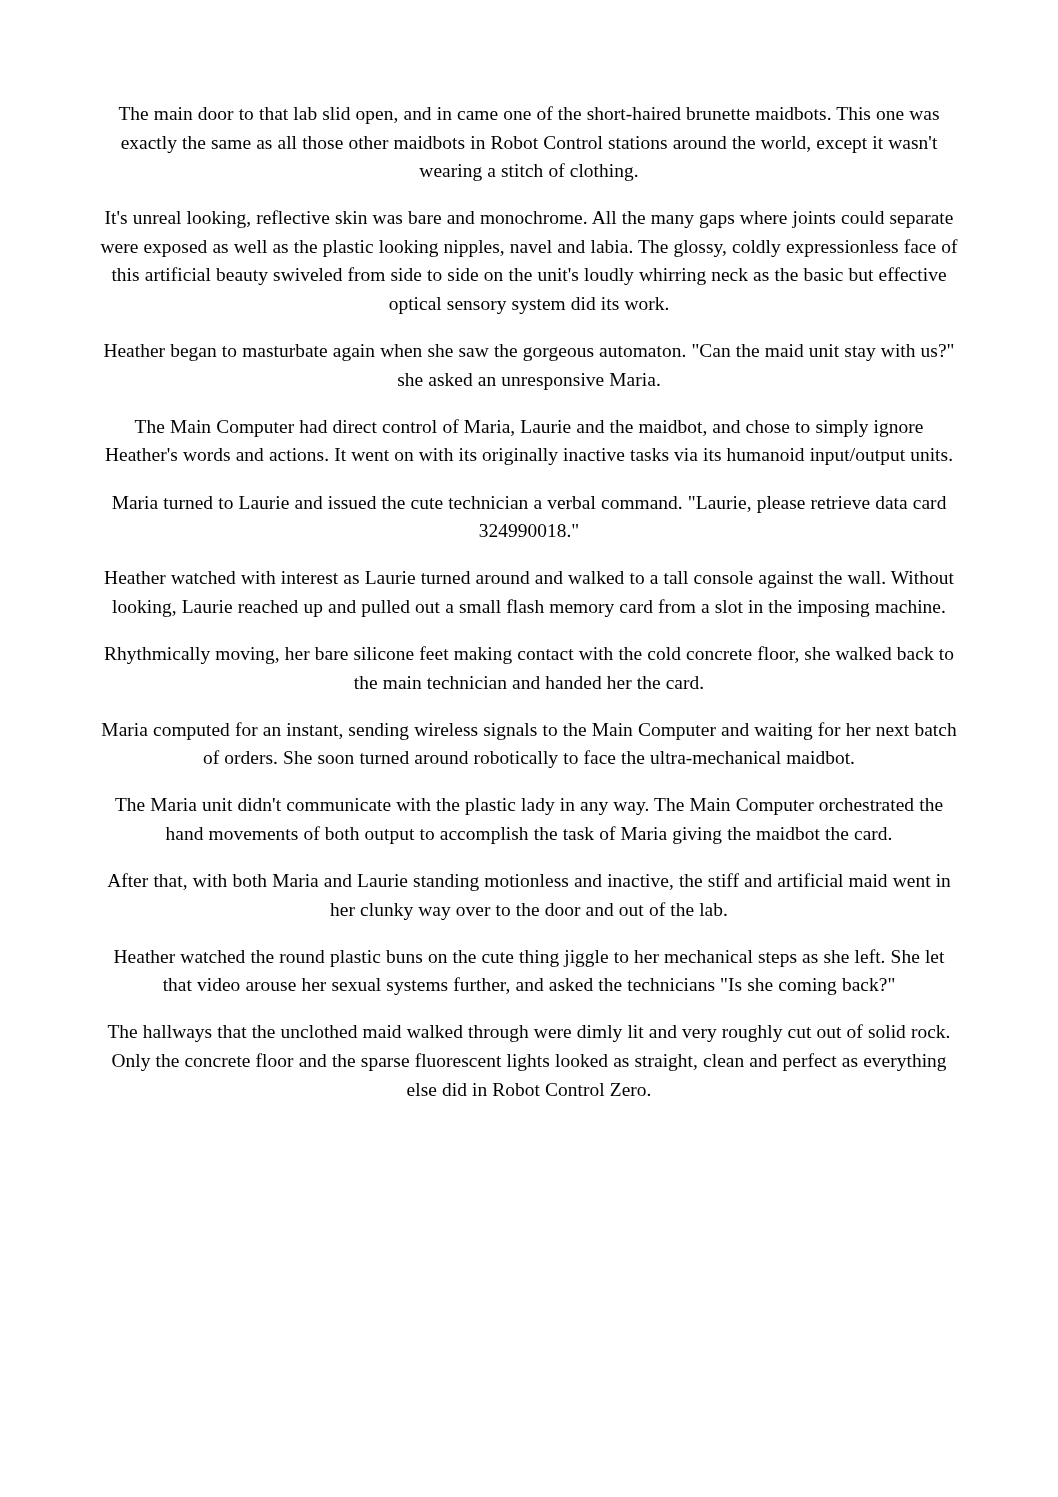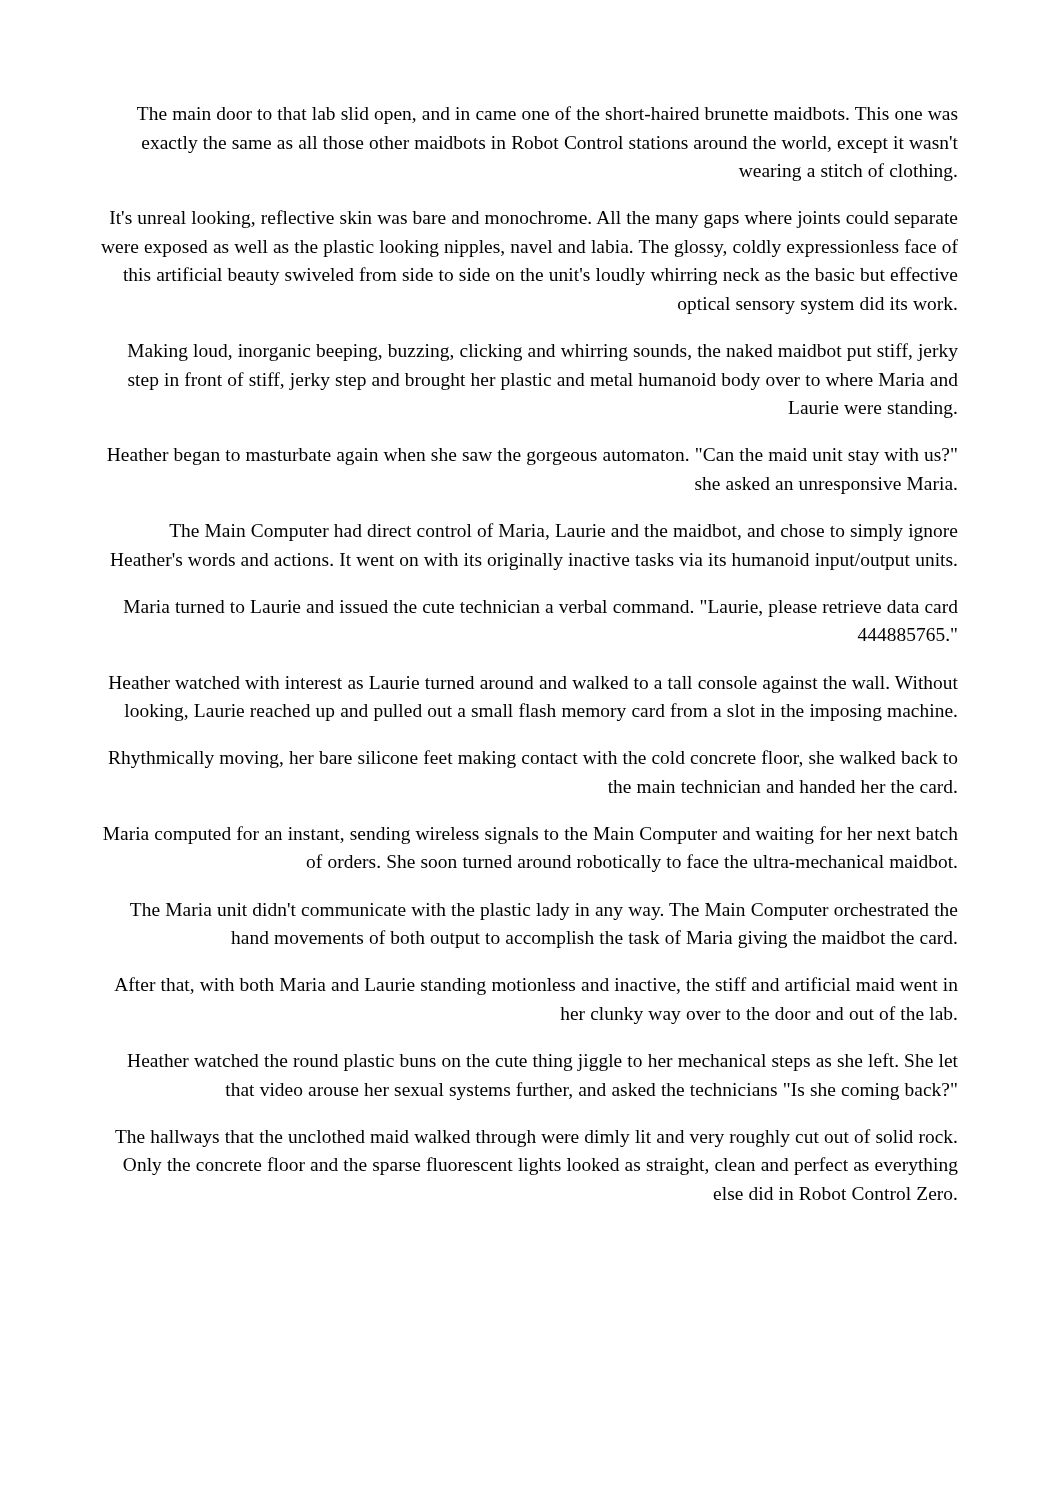--- a/index.html
+++ b/index.html
@@ -21,40 +21,39 @@
     background: #ffffff;
     box-sizing: border-box;
     padding: 100px 100px 60px 100px;
   }
   .doc-body {
     width: 858px;
   }
   .para {
     font-size: 19.4px;
     line-height: 28.6px;
-    text-align: right;
+    text-align: center;
     margin: 0 0 18.5px 0;
     word-spacing: 0.2px;
     letter-spacing: 0.05px;
   }
   .para:last-child {
     margin-bottom: 16px;
   }
 </style>
 </head>
 <body>
 
 <div class="page">
   <div class="doc-body">
     <p class="para">The main door to that lab slid open, and in came one of the short-haired brunette maidbots.  This one was exactly the same as all those other maidbots in Robot Control stations around the world, except it wasn't wearing a stitch of clothing.</p>
     <p class="para">It's unreal looking, reflective skin was bare and monochrome.  All the many gaps where joints could separate were exposed as well as the plastic looking nipples, navel and labia.  The glossy, coldly expressionless face of this artificial beauty swiveled from side to side on the unit's loudly whirring neck as the basic but effective optical sensory system did its work.</p>
-    <p class="para">Making loud, inorganic beeping, buzzing, clicking and whirring sounds, the naked maidbot put stiff, jerky step in front of stiff, jerky step and brought her plastic and metal humanoid body over to where Maria and Laurie were standing.</p>
     <p class="para">Heather began to masturbate again when she saw the gorgeous automaton.  "Can the maid unit stay with us?" she asked an unresponsive Maria.</p>
     <p class="para">The Main Computer had direct control of Maria, Laurie and the maidbot, and chose to simply ignore Heather's words and actions.  It went on with its originally inactive tasks via its humanoid input/output units.</p>
-    <p class="para">Maria turned to Laurie and issued the cute technician a verbal command.  "Laurie, please retrieve data card 444885765."</p>
+    <p class="para">Maria turned to Laurie and issued the cute technician a verbal command.  "Laurie, please retrieve data card 324990018."</p>
     <p class="para">Heather watched with interest as Laurie turned around and walked to a tall console against the wall.  Without looking, Laurie reached up and pulled out a small flash memory card from a slot in the imposing machine.</p>
     <p class="para">Rhythmically moving, her bare silicone feet making contact with the cold concrete floor, she walked back to the main technician and handed her the card.</p>
     <p class="para">Maria computed for an instant, sending wireless signals to the Main Computer and waiting for her next batch of orders.  She soon turned around robotically to face the ultra-mechanical maidbot.</p>
     <p class="para">The Maria unit didn't communicate with the plastic lady in any way.  The Main Computer orchestrated the hand movements of both output to accomplish the task of Maria giving the maidbot the card.</p>
     <p class="para">After that, with both Maria and Laurie standing motionless and inactive, the stiff and artificial maid went in her clunky way over to the door and out of the lab.</p>
     <p class="para">Heather watched the round plastic buns on the cute thing jiggle to her mechanical steps as she left.  She let that video arouse her sexual systems further, and asked the technicians "Is she coming back?"</p>
     <p class="para">The hallways that the unclothed maid walked through were dimly lit and very roughly cut out of solid rock.  Only the concrete floor and the sparse fluorescent lights looked as straight, clean and perfect as everything else did in Robot Control Zero.</p>
   </div>
 </div>
 

